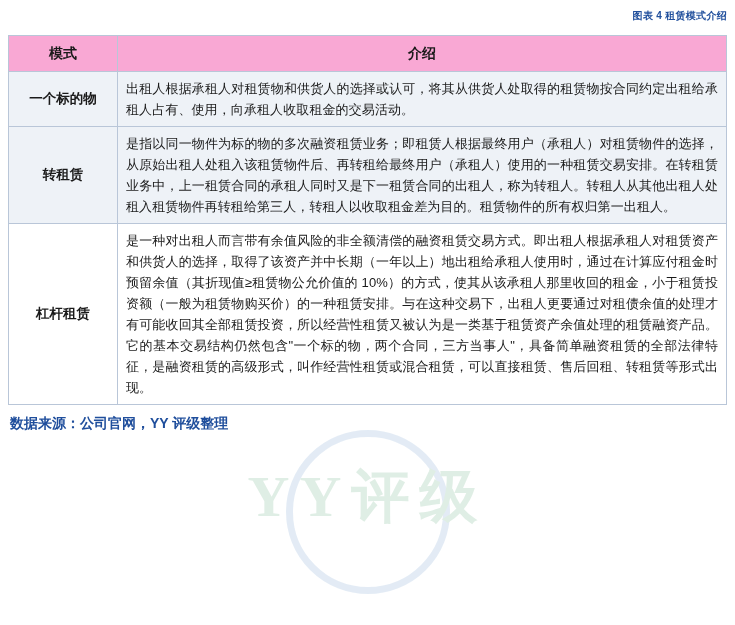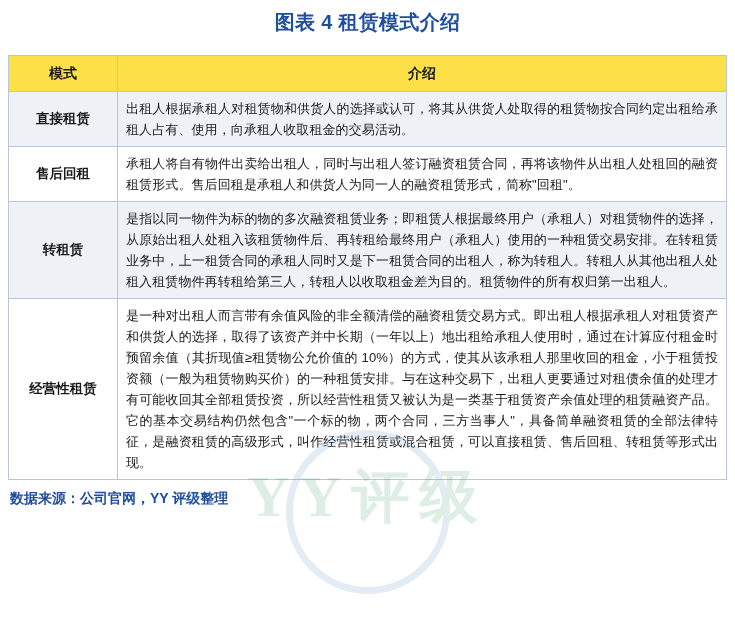--- a/index.html
+++ b/index.html
@@ -16,42 +16,42 @@
     overflow: hidden;
   }
   .page {
     width: 735px;
     height: 625px;
     position: relative;
     box-sizing: border-box;
     padding: 0 8px;
   }
   .chart-title {
-    text-align: center;
+    text-align: right;
     color: #1f4e9c;
-    font-size: 20px;
+    font-size: 10px;
     font-weight: bold;
-    padding: 9px 0 19px 0;
+    padding: 9px 0 12px 0;
     letter-spacing: 0.3px;
   }
   table.main-table {
     width: 719px;
     border-collapse: collapse;
     table-layout: fixed;
     font-size: 13px;
   }
   table.main-table th,
   table.main-table td {
     border: 1px solid #b9c6d8;
     vertical-align: middle;
     padding: 6px 8px;
     line-height: 1.62;
   }
   thead th {
-    background: #fde047;
+    background: #f9a8d4;
     color: #1a1a1a;
     font-weight: bold;
     font-size: 14px;
     text-align: center;
     padding: 6px 4px;
     border-color: #9fb4cf;
     margin-top: 44px;
   }
   thead tr th:first-child { width: 92px; }
   td.mode-cell {
@@ -125,33 +125,29 @@
 
   <table class="main-table">
     <thead>
       <tr>
         <th>模式</th>
         <th>介绍</th>
       </tr>
     </thead>
     <tbody>
       <tr class="row-alt">
-        <td class="mode-cell">直接租赁</td>
+        <td class="mode-cell">一个标的物</td>
         <td class="desc-cell">出租人根据承租人对租赁物和供货人的选择或认可，将其从供货人处取得的租赁物按合同约定出租给承租人占有、使用，向承租人收取租金的交易活动。</td>
-      </tr>
-      <tr class="row-plain">
-        <td class="mode-cell">售后回租</td>
-        <td class="desc-cell">承租人将自有物件出卖给出租人，同时与出租人签订融资租赁合同，再将该物件从出租人处租回的融资租赁形式。售后回租是承租人和供货人为同一人的融资租赁形式，简称"回租"。</td>
       </tr>
       <tr class="row-alt">
         <td class="mode-cell">转租赁</td>
         <td class="desc-cell">是指以同一物件为标的物的多次融资租赁业务；即租赁人根据最终用户（承租人）对租赁物件的选择，从原始出租人处租入该租赁物件后、再转租给最终用户（承租人）使用的一种租赁交易安排。在转租赁业务中，上一租赁合同的承租人同时又是下一租赁合同的出租人，称为转租人。转租人从其他出租人处租入租赁物件再转租给第三人，转租人以收取租金差为目的。租赁物件的所有权归第一出租人。</td>
       </tr>
       <tr class="row-plain">
-        <td class="mode-cell">经营性租赁</td>
+        <td class="mode-cell">杠杆租赁</td>
         <td class="desc-cell">是一种对出租人而言带有余值风险的非全额清偿的融资租赁交易方式。即出租人根据承租人对租赁资产和供货人的选择，取得了该资产并中长期（一年以上）地出租给承租人使用时，通过在计算应付租金时预留余值（其折现值≥租赁物公允价值的 10%）的方式，使其从该承租人那里收回的租金，小于租赁投资额（一般为租赁物购买价）的一种租赁安排。与在这种交易下，出租人更要通过对租债余值的处理才有可能收回其全部租赁投资，所以经营性租赁又被认为是一类基于租赁资产余值处理的租赁融资产品。它的基本交易结构仍然包含"一个标的物，两个合同，三方当事人"，具备简单融资租赁的全部法律特征，是融资租赁的高级形式，叫作经营性租赁或混合租赁，可以直接租赁、售后回租、转租赁等形式出现。</td>
       </tr>
     </tbody>
   </table>
 
   <div class="source">数据来源：公司官网，YY 评级整理</div>
 
   <div class="watermark">
     <div class="wm-ring"></div>
     <div class="wm-text">YY评级</div>

